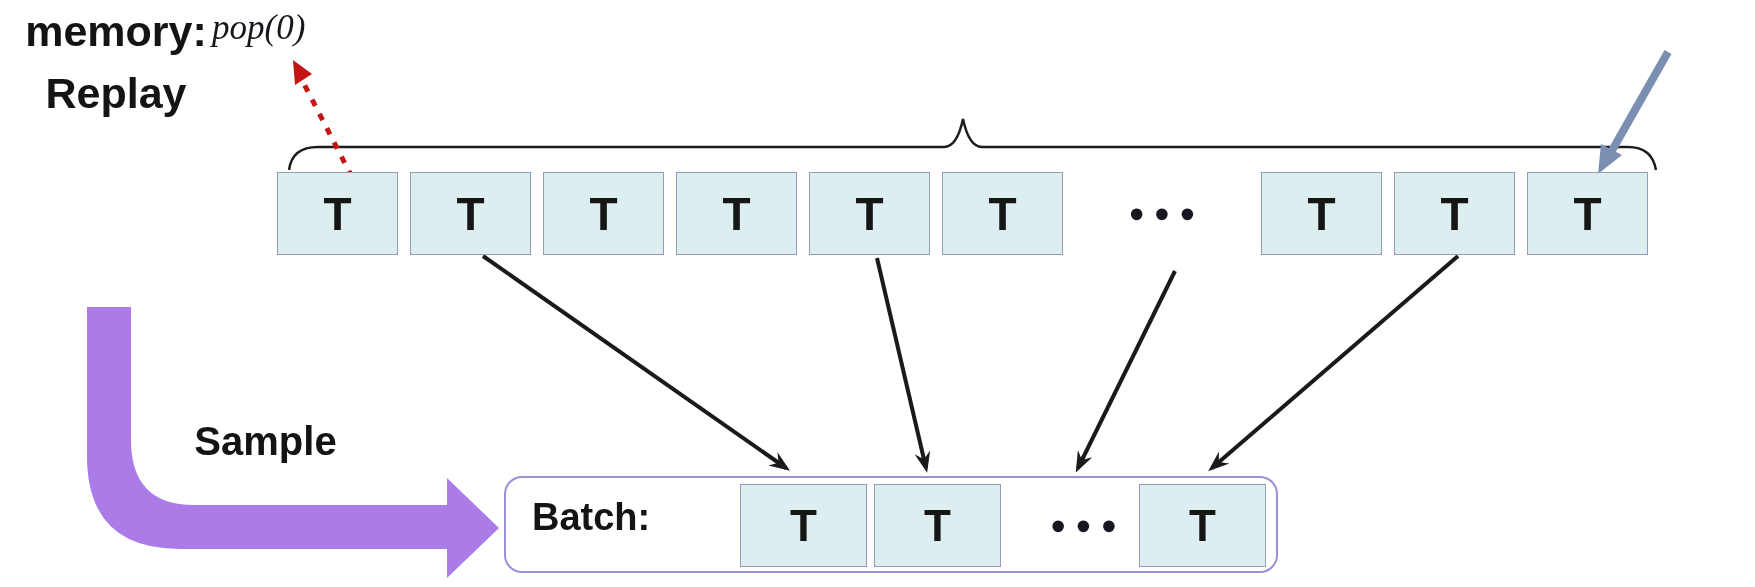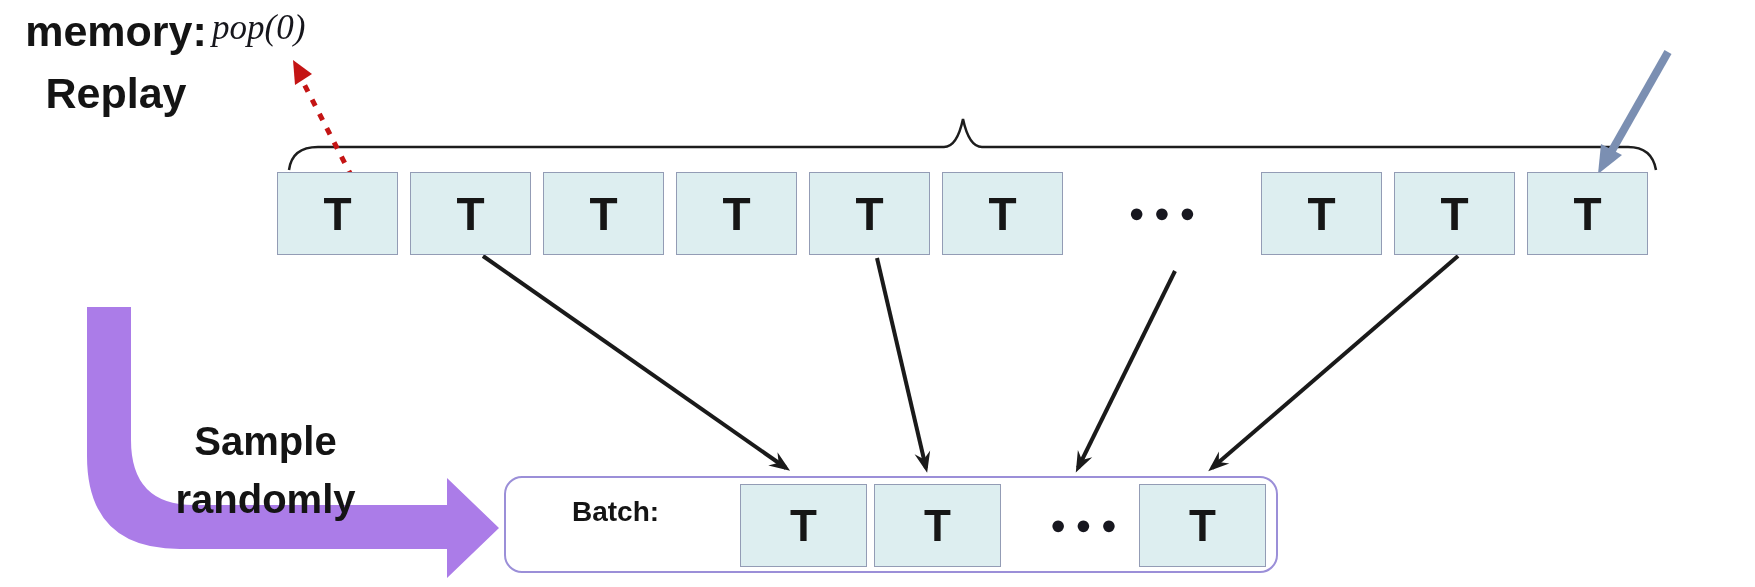--- a/index.html
+++ b/index.html
@@ -10,21 +10,21 @@
   
   .big-label{position:absolute;font-weight:700;text-align:center;color:#141414;}
   #replay-label{left:0;top:146;width:232px;font-size:43px;line-height:62px;}
   #sample-label{left:148px;top:370px;width:235px;font-size:40px;line-height:58px;margin-top:42px;}
   .fn-label{position:absolute;font-family:"Liberation Serif",serif;font-style:italic;
             font-size:35px;color:#16161c;}
   #pop-label{left:212px;top:8px;}
   #append-label{left:1566px;top:6px;}
   #maxlen-label{position:absolute;left:865px;top:62px;width:200px;text-align:center;
                 font-style:italic;font-size:32px;color:#16161c;}
-  #batch-label{position:absolute;left:26px;top:18px;font-weight:700;font-size:28px;color:#141414;margin-left:40px;}
+  #batch-label{position:absolute;left:26px;top:18px;font-weight:700;font-size:38px;color:#141414;}
   #watermark{position:absolute;right:8px;top:536px;font-size:28px;letter-spacing:1px;
              color:#f2f2f2;-webkit-text-stroke:1.2px #8f8f8f;
              text-shadow:1px 1px 1px rgba(120,120,120,.55);}
   
   #memory-row{position:absolute;left:277px;top:172px;display:flex;align-items:center;gap:12px;}
   .cell-group{display:flex;gap:12px;}
   .t-cell{
     width:121px;height:83px;box-sizing:border-box;
     background:var(--cell-fill,#ddeef0);border:1.5px solid var(--cell-border,#939cb5);
     display:flex;align-items:center;justify-content:center;
@@ -101,21 +101,20 @@
     <div class="dots" id="memory-dots">●●●</div>
     <div class="cell-group" id="memory-group-2">
         <div class="t-cell">T</div>
         <div class="t-cell">T</div>
         <div class="t-cell">T</div>
       </div>
   </div>
 
   <div id="sample-label" class="big-label">
     <div>Sample</div>
-    <div>randomly</div>
   </div>
 
   <div id="batch-box">
     <div id="batch-label">Batch:</div>
     <div class="dots" id="batch-dots">●●●</div>
   <div class="batch-cell" style="left: 234px;">T</div>
       <div class="batch-cell" style="left: 368px;">T</div>
       <div class="batch-cell" style="left: 633px;">T</div>
     </div>
 

